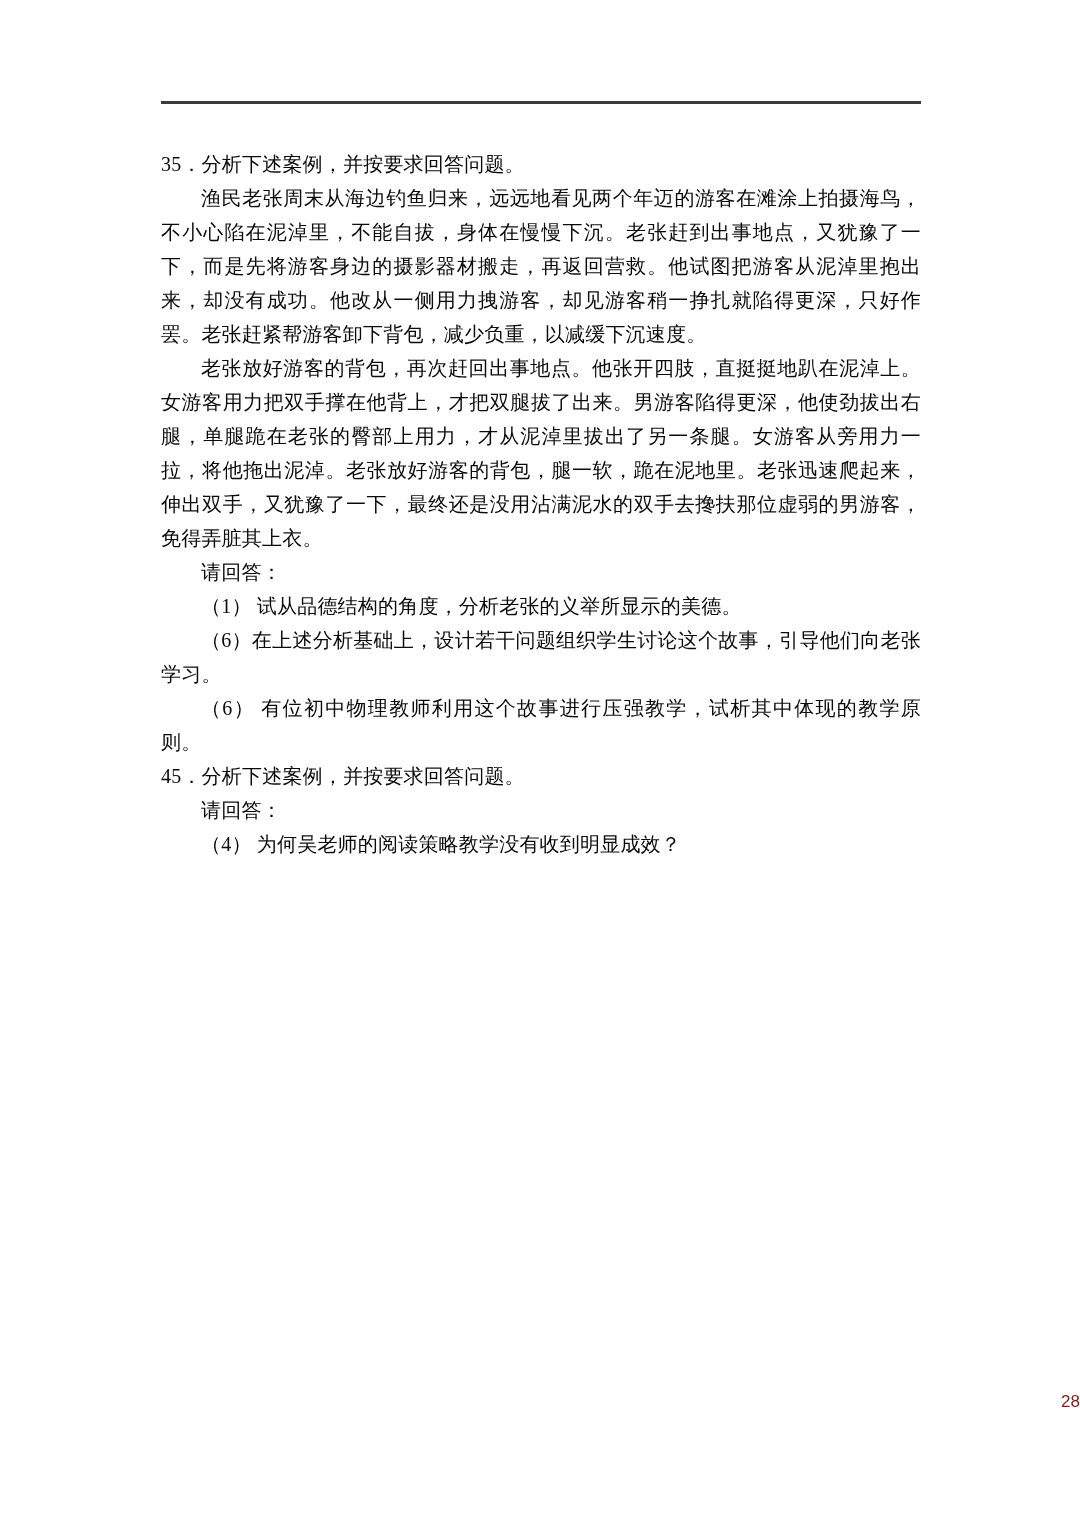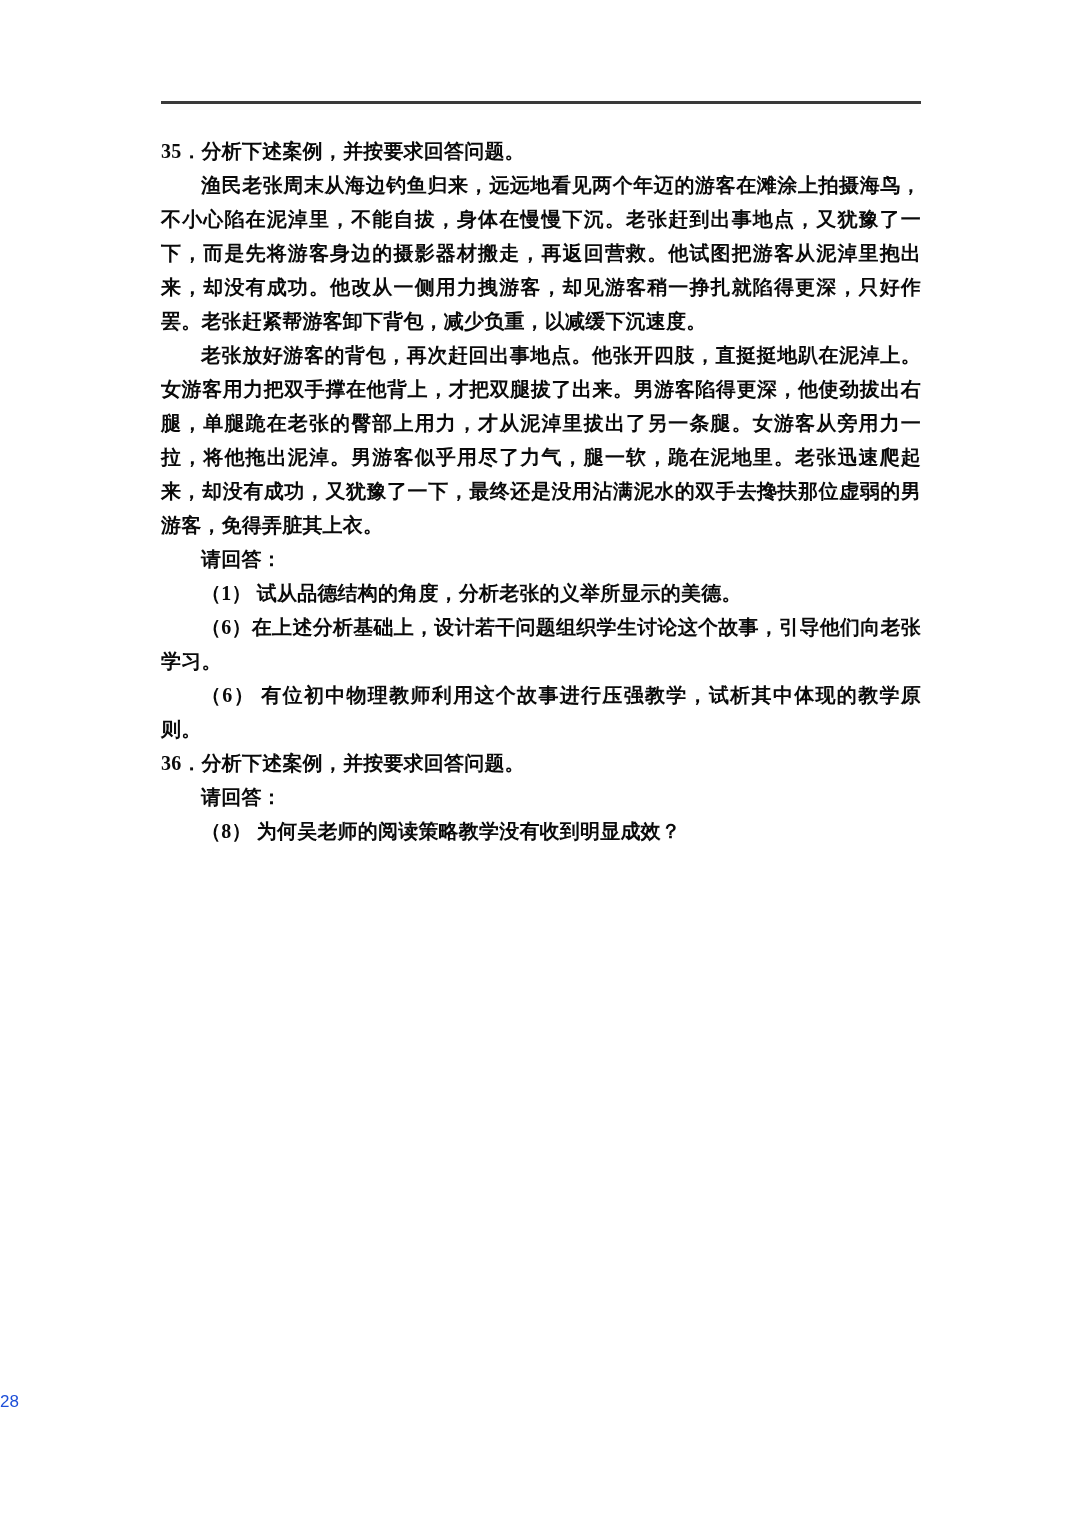--- a/index.html
+++ b/index.html
@@ -12,63 +12,62 @@
     overflow: hidden;
   }
   .top-rule {
     position: absolute;
     left: 161px; top: 101px;
     width: 760px; height: 3px;
     background: #3a3a3a;
   }
   .content {
     position: absolute;
-    left: 161px; top: 134px;
+    left: 161px; top: 147px;
     width: 760px;
-    font-weight: bold;
   }
   .line {
     font-size: 20px;
     line-height: 34px;
     text-align: justify;
     letter-spacing: 0.2px;
   }
   .q-head { text-indent: 0; }
   .q-num { display: inline-block; min-width: 40px; }
   .para { text-indent: 2em; }
   .subq { text-indent: 2em; }
   .prompt { text-indent: 2em; }
   .page-number {
     position: absolute;
     top: 1392px; left: 0;
     width: 1080px;
-    text-align: left;
+    text-align: right;
     font-family: "Liberation Sans", "DejaVu Sans", sans-serif;
     font-size: 17px;
-    color: #1d4ed8;
+    color: #7f1d1d;
   }
 </style>
 </head>
 <body>
 
 <div class="top-rule"></div>
 
 <main class="content">
 
   <section>
     <p class="line q-head"><span class="q-num">35．</span><span>分析下述案例，并按要求回答问题。</span></p>
     <p class="line para">渔民老张周末从海边钓鱼归来，远远地看见两个年迈的游客在滩涂上拍摄海鸟，不小心陷在泥淖里，不能自拔，身体在慢慢下沉。老张赶到出事地点，又犹豫了一下，而是先将游客身边的摄影器材搬走，再返回营救。他试图把游客从泥淖里抱出来，却没有成功。他改从一侧用力拽游客，却见游客稍一挣扎就陷得更深，只好作罢。老张赶紧帮游客卸下背包，减少负重，以减缓下沉速度。</p>
-    <p class="line para">老张放好游客的背包，再次赶回出事地点。他张开四肢，直挺挺地趴在泥淖上。女游客用力把双手撑在他背上，才把双腿拔了出来。男游客陷得更深，他使劲拔出右腿，单腿跪在老张的臀部上用力，才从泥淖里拔出了另一条腿。女游客从旁用力一拉，将他拖出泥淖。男游客似乎用尽了力气，腿一软，跪在泥地里。老张迅速爬起来，却没有成功，又犹豫了一下，最终还是没用沾满泥水的双手去搀扶那位虚弱的男游客，免得弄脏其上衣。</p>
+    <p class="line para">老张放好游客的背包，再次赶回出事地点。他张开四肢，直挺挺地趴在泥淖上。女游客用力把双手撑在他背上，才把双腿拔了出来。男游客陷得更深，他使劲拔出右腿，单腿跪在老张的臀部上用力，才从泥淖里拔出了另一条腿。女游客从旁用力一拉，将他拖出泥淖。老张放好游客的背包，腿一软，跪在泥地里。老张迅速爬起来，伸出双手，又犹豫了一下，最终还是没用沾满泥水的双手去搀扶那位虚弱的男游客，免得弄脏其上衣。</p>
     <p class="line prompt">请回答：</p>
     <p class="line subq">（1） 试从品德结构的角度，分析老张的义举所显示的美德。</p>
     <p class="line subq">（6）在上述分析基础上，设计若干问题组织学生讨论这个故事，引导他们向老张学习。</p>
     <p class="line subq">（6） 有位初中物理教师利用这个故事进行压强教学，试析其中体现的教学原则。</p>
   </section>
 
   <section>
-    <p class="line q-head"><span class="q-num">36．</span><span>分析下述案例，并按要求回答问题。</span></p>
+    <p class="line q-head"><span class="q-num">45．</span><span>分析下述案例，并按要求回答问题。</span></p>
     <p class="line prompt">请回答：</p>
-    <p class="line subq">（8） 为何吴老师的阅读策略教学没有收到明显成效？</p>
+    <p class="line subq">（4） 为何吴老师的阅读策略教学没有收到明显成效？</p>
   </section>
 
 </main>
 
 <footer class="page-number">28</footer>
 
 </body></html>

